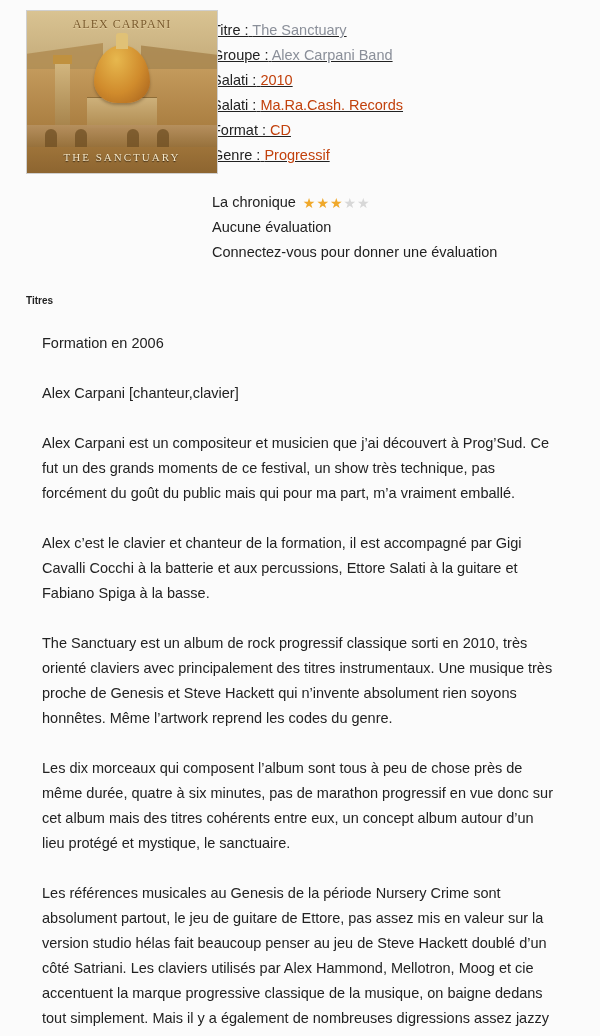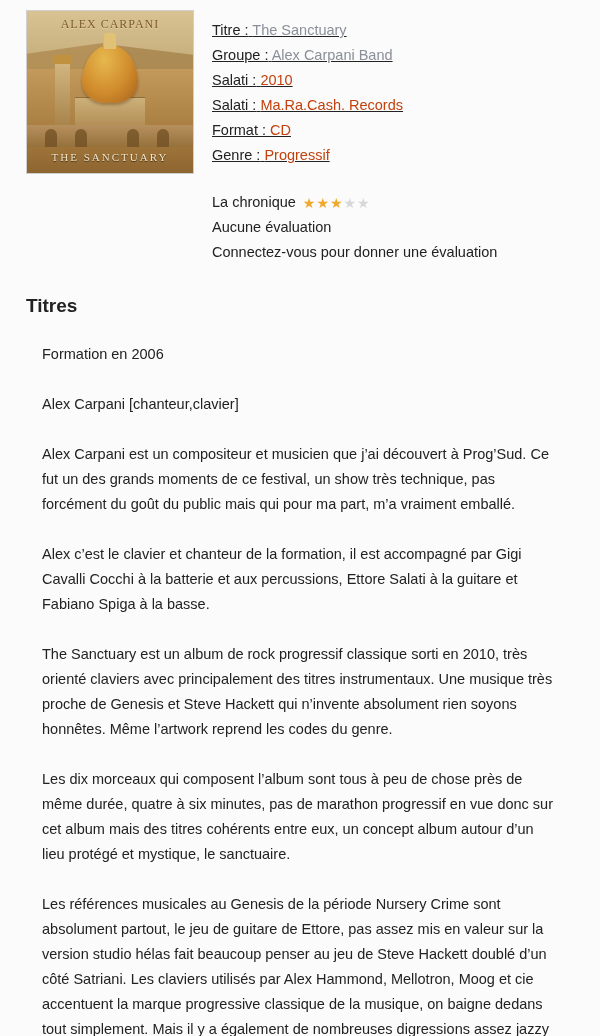--- a/index.html
+++ b/index.html
@@ -23,21 +23,21 @@
   .header {
     display: flex;
     align-items: flex-start;
   }
   .cover-wrap {
     width: 168px;
     flex: 0 0 168px;
     padding-top: 2px;
   }
   .cover {
-    width: 168px;
+    width: 192px;
     height: 164px;
     position: relative;
     overflow: hidden;
     border: 1px solid #cfcfcf;
     background: linear-gradient(#cfa75e, #b98b45 45%, #9f7334);
     box-sizing: border-box;
   }
   
   .cover .sky {
     position: absolute;
@@ -182,21 +182,21 @@
     margin-left: 7px;
     letter-spacing: 1px;
     font-size: 14px;
     line-height: 1;
   }
   .star { color: #d8d8d8; }
   .star.on { color: #f0a92b; }
   
   .section-title {
     margin-top: 30px;
-    font-size: 19px;
+    font-size: 10px;
     font-weight: bold;
     color: #222222;
   }
   .body p {
     margin: 16px;
     padding: 0;
     font-size: 14.5px;
     line-height: 25px;
     color: #222222;
   }

